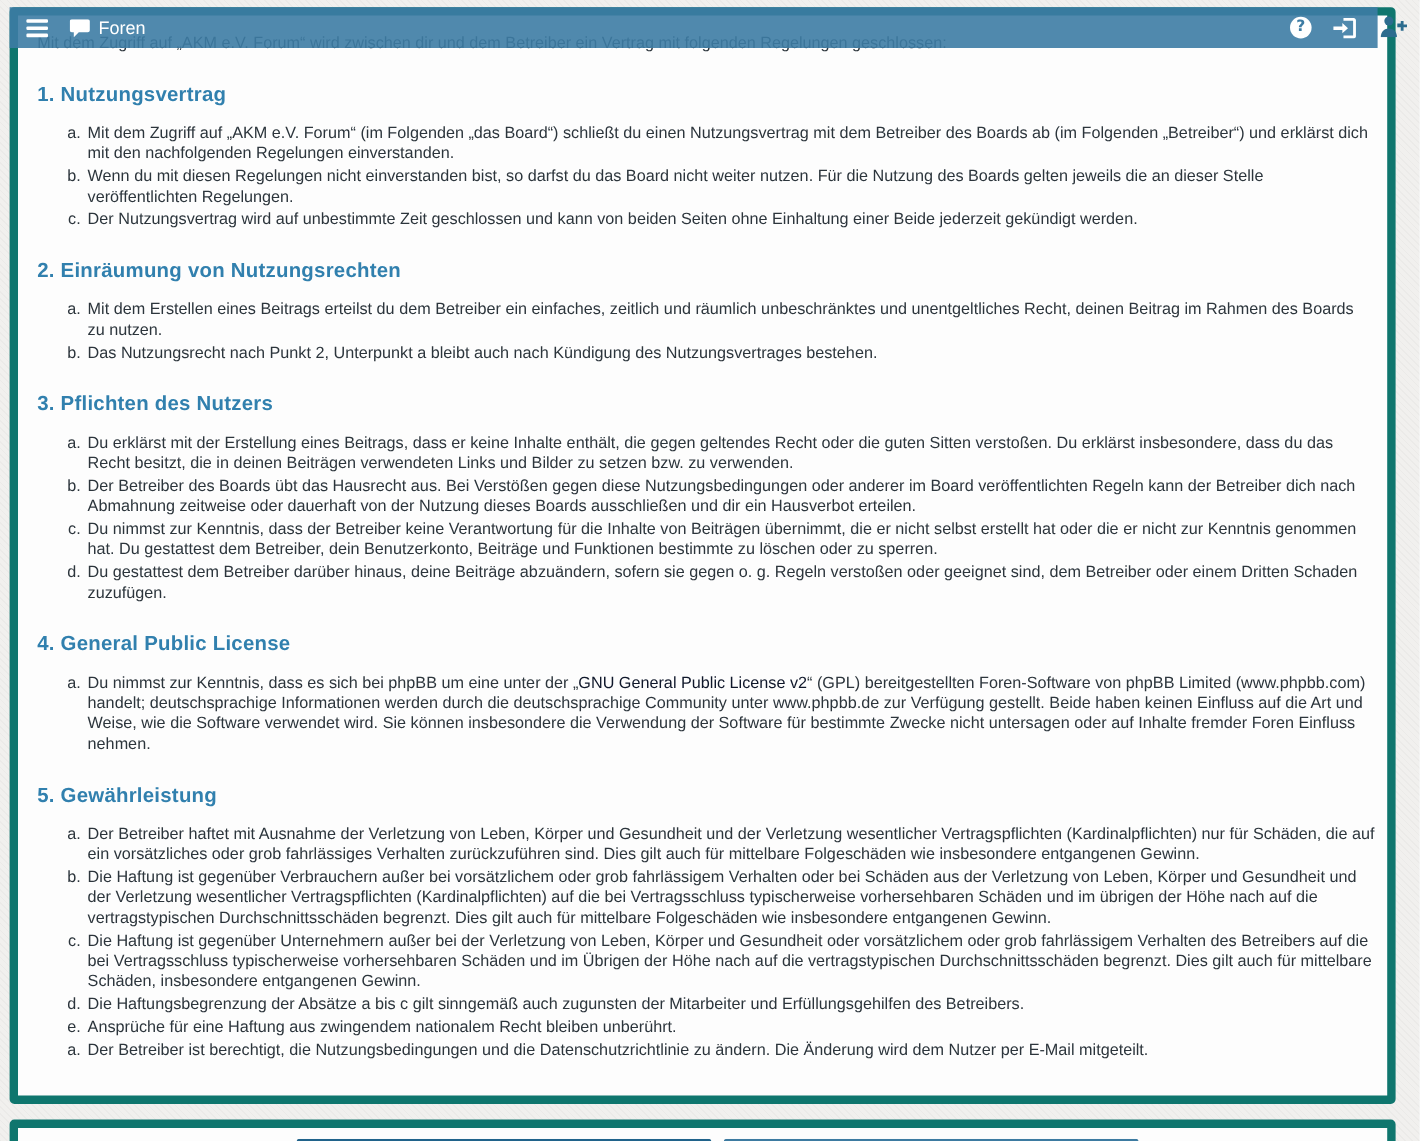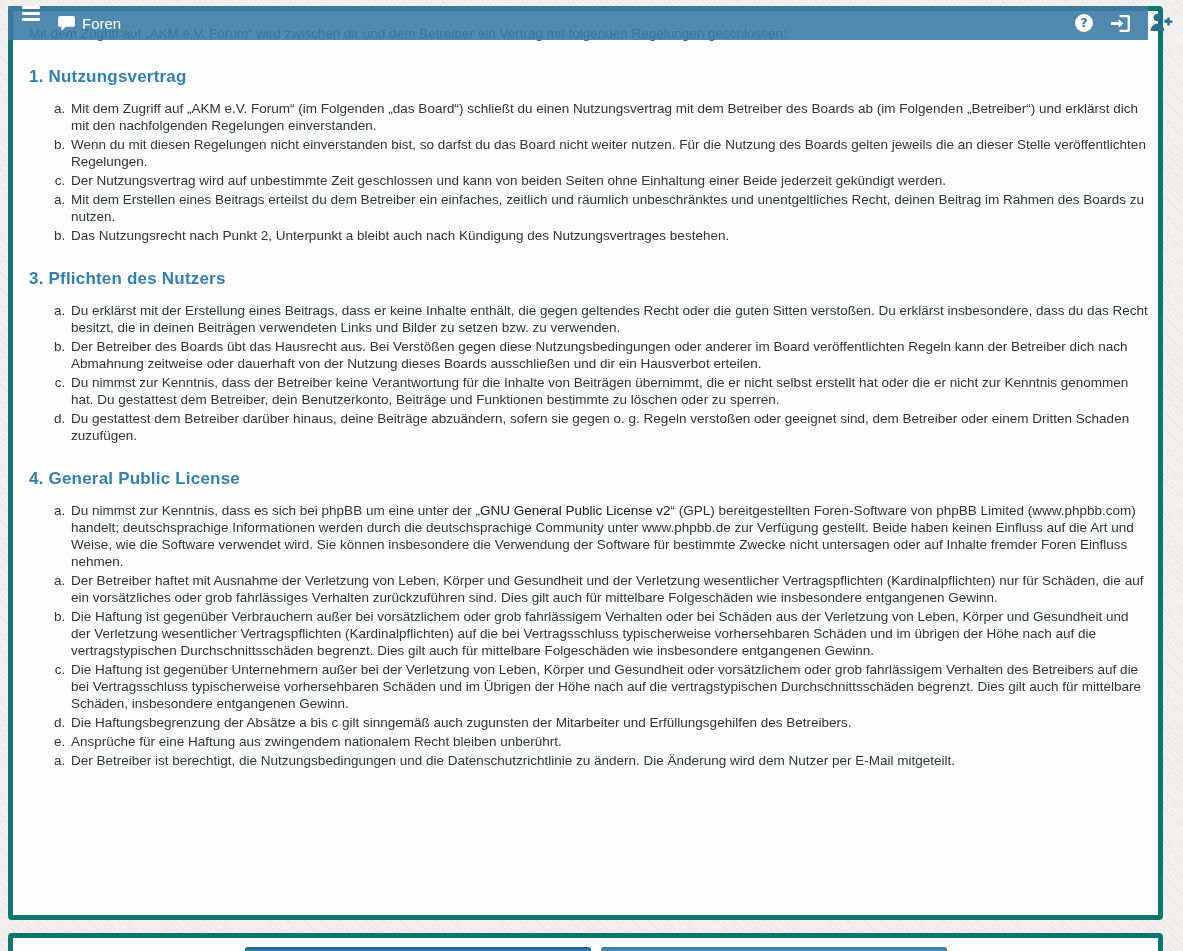--- a/index.html
+++ b/index.html
@@ -7,31 +7,31 @@
   body {
     font-family:"Liberation Sans","DejaVu Sans",sans-serif;
     background-color:#f1f0ee;
     background-image:repeating-linear-gradient(45deg, rgba(0,0,0,0.025) 0 1px, transparent 1px 4px);
     position:relative;
     color:#2c353c;
   }
   .panel {
     position:absolute; left:8px; right:20px;
     background:#fdfdfd;
-    border:5px solid #0f766e;
+    border:7px solid #0f766e;
     border-radius:4px;
   }
   .main-panel { top:6px; height:914px; padding:12px 10px 14px 10px; overflow:hidden; }
   .form-panel { top:933px; height:80px; padding:9px 0 0 232px; display:flex; gap:10px; }
 
   
   .navbar {
     position:absolute; top:6px; left:8px; width:1140px; height:34px;
     background:rgba(61,124,164,0.90);
-    display:flex; align-items:flex-start;
+    display:flex; align-items:center;
     padding:0 10px;
     z-index:10;
     color:#fff;
   }
   .nav-item { display:flex; align-items:center; gap:7px; padding:0 14px; height:34px; cursor:pointer; color:#fff; text-decoration:none; font-size:15px; }
   .burger { display:inline-flex; flex-direction:column; gap:3px; padding:0 4px; cursor:pointer; }
   .burger i { display:block; width:18px; height:3px; background:#fff; border-radius:1px; }
   .caret { width:0; height:0; border-left:4px solid transparent; border-right:4px solid transparent; border-top:5px solid #fff; margin-left:3px; }
   .nav-spacer { flex:1; }
   .nav-icon-btn { display:flex; align-items:center; justify-content:center; width:36px; height:34px; cursor:pointer; }
@@ -63,38 +63,40 @@
 <main class="panel main-panel">
   <p class="intro">Mit dem Zugriff auf „AKM e.V. Forum“ wird zwischen dir und dem Betreiber ein Vertrag mit folgenden Regelungen geschlossen:</p>
 
   <h2 class="section-title">1. Nutzungsvertrag</h2>
   <ol class="terms-list">
     <li>Mit dem Zugriff auf „AKM e.V. Forum“ (im Folgenden „das Board“) schließt du einen Nutzungsvertrag mit dem Betreiber des Boards ab (im Folgenden „Betreiber“) und erklärst dich mit den nachfolgenden Regelungen einverstanden.</li>
     <li>Wenn du mit diesen Regelungen nicht einverstanden bist, so darfst du das Board nicht weiter nutzen. Für die Nutzung des Boards gelten jeweils die an dieser Stelle veröffentlichten Regelungen.</li>
     <li>Der Nutzungsvertrag wird auf unbestimmte Zeit geschlossen und kann von beiden Seiten ohne Einhaltung einer Beide jederzeit gekündigt werden.</li>
   </ol>
 
+  <h2 class="section-title">2. Einräumung von Nutzungsrechten</h2>
   <ol class="terms-list">
     <li>Mit dem Erstellen eines Beitrags erteilst du dem Betreiber ein einfaches, zeitlich und räumlich unbeschränktes und unentgeltliches Recht, deinen Beitrag im Rahmen des Boards zu nutzen.</li>
     <li>Das Nutzungsrecht nach Punkt 2, Unterpunkt a bleibt auch nach Kündigung des Nutzungsvertrages bestehen.</li>
   </ol>
 
   <h2 class="section-title">3. Pflichten des Nutzers</h2>
   <ol class="terms-list">
     <li>Du erklärst mit der Erstellung eines Beitrags, dass er keine Inhalte enthält, die gegen geltendes Recht oder die guten Sitten verstoßen. Du erklärst insbesondere, dass du das Recht besitzt, die in deinen Beiträgen verwendeten Links und Bilder zu setzen bzw. zu verwenden.</li>
     <li>Der Betreiber des Boards übt das Hausrecht aus. Bei Verstößen gegen diese Nutzungsbedingungen oder anderer im Board veröffentlichten Regeln kann der Betreiber dich nach Abmahnung zeitweise oder dauerhaft von der Nutzung dieses Boards ausschließen und dir ein Hausverbot erteilen.</li>
     <li>Du nimmst zur Kenntnis, dass der Betreiber keine Verantwortung für die Inhalte von Beiträgen übernimmt, die er nicht selbst erstellt hat oder die er nicht zur Kenntnis genommen hat. Du gestattest dem Betreiber, dein Benutzerkonto, Beiträge und Funktionen bestimmte zu löschen oder zu sperren.</li>
     <li>Du gestattest dem Betreiber darüber hinaus, deine Beiträge abzuändern, sofern sie gegen o. g. Regeln verstoßen oder geeignet sind, dem Betreiber oder einem Dritten Schaden zuzufügen.</li>
   </ol>
 
   <h2 class="section-title">4. General Public License</h2>
   <ol class="terms-list">
     <li><span>Du nimmst zur Kenntnis, dass es sich bei phpBB um eine unter der „</span><a class="inline-link">GNU General Public License v2</a><span>“ (GPL) bereitgestellten Foren-Software von phpBB Limited (www.phpbb.com) handelt; deutschsprachige Informationen werden durch die deutschsprachige Community unter www.phpbb.de zur Verfügung gestellt. Beide haben keinen Einfluss auf die Art und Weise, wie die Software verwendet wird. Sie können insbesondere die Verwendung der Software für bestimmte Zwecke nicht untersagen oder auf Inhalte fremder Foren Einfluss nehmen.</span></li>
   </ol>
 
+  <h2 class="section-title">5. Gewährleistung</h2>
   <ol class="terms-list">
     <li>Der Betreiber haftet mit Ausnahme der Verletzung von Leben, Körper und Gesundheit und der Verletzung wesentlicher Vertragspflichten (Kardinalpflichten) nur für Schäden, die auf ein vorsätzliches oder grob fahrlässiges Verhalten zurückzuführen sind. Dies gilt auch für mittelbare Folgeschäden wie insbesondere entgangenen Gewinn.</li>
     <li>Die Haftung ist gegenüber Verbrauchern außer bei vorsätzlichem oder grob fahrlässigem Verhalten oder bei Schäden aus der Verletzung von Leben, Körper und Gesundheit und der Verletzung wesentlicher Vertragspflichten (Kardinalpflichten) auf die bei Vertragsschluss typischerweise vorhersehbaren Schäden und im übrigen der Höhe nach auf die vertragstypischen Durchschnittsschäden begrenzt. Dies gilt auch für mittelbare Folgeschäden wie insbesondere entgangenen Gewinn.</li>
     <li>Die Haftung ist gegenüber Unternehmern außer bei der Verletzung von Leben, Körper und Gesundheit oder vorsätzlichem oder grob fahrlässigem Verhalten des Betreibers auf die bei Vertragsschluss typischerweise vorhersehbaren Schäden und im Übrigen der Höhe nach auf die vertragstypischen Durchschnittsschäden begrenzt. Dies gilt auch für mittelbare Schäden, insbesondere entgangenen Gewinn.</li>
     <li>Die Haftungsbegrenzung der Absätze a bis c gilt sinngemäß auch zugunsten der Mitarbeiter und Erfüllungsgehilfen des Betreibers.</li>
     <li>Ansprüche für eine Haftung aus zwingendem nationalem Recht bleiben unberührt.</li>
   </ol>
 
   <ol class="terms-list">
     <li>Der Betreiber ist berechtigt, die Nutzungsbedingungen und die Datenschutzrichtlinie zu ändern. Die Änderung wird dem Nutzer per E-Mail mitgeteilt.</li>

